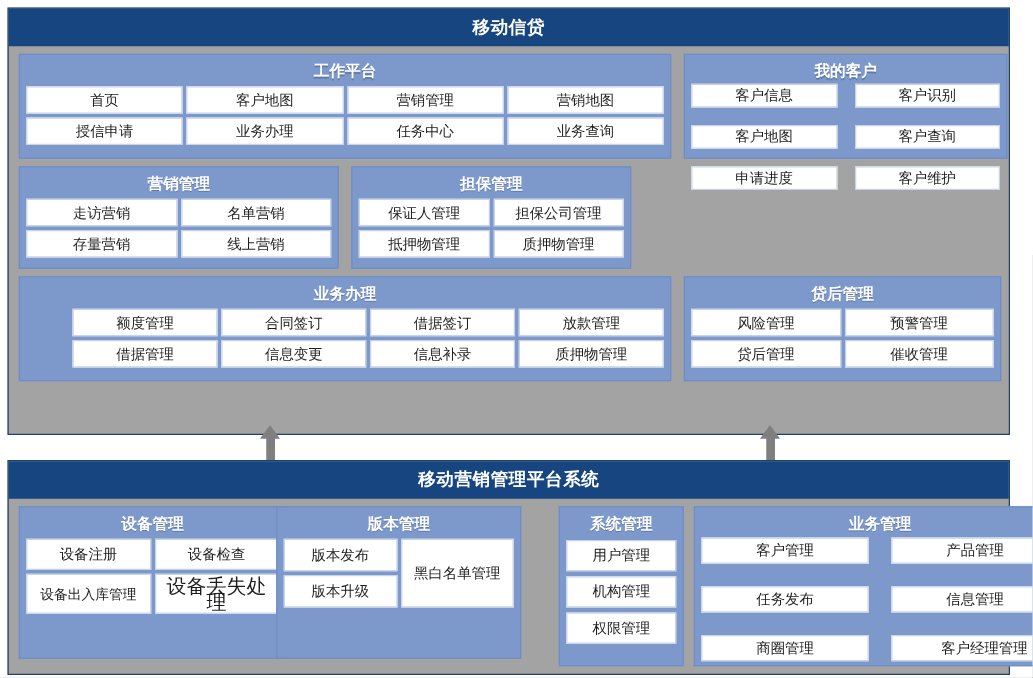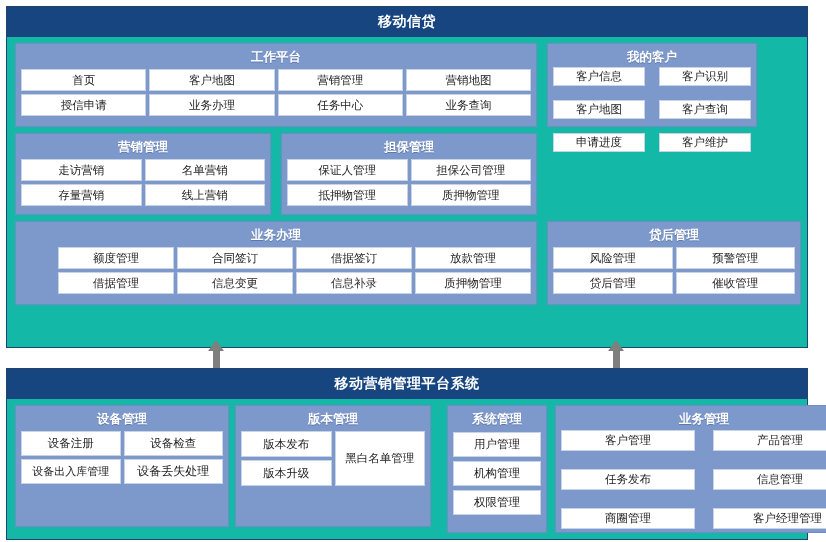--- a/index.html
+++ b/index.html
@@ -8,21 +8,21 @@
     background: #ffffff;
     font-family: "DejaVu Sans", "Liberation Sans", sans-serif;
     overflow: hidden;
   }
   .canvas { position: relative; width: 826px; height: 542px; background:#fff; }
 
   
   .panel {
     position: absolute;
     border: 1px solid #21446e;
-    background: #14b8a6;
+    background: #a3a3a3;
   }
   .panel-title {
     background: #16457f;
     color: #ffffff;
     font-weight: bold;
     font-size: 14px;
     text-align: center;
     letter-spacing: 0.5px;
     display: flex; align-items: center; justify-content: center;
   }
@@ -94,21 +94,21 @@
           <div class="cell">客户地图</div>
           <div class="cell">营销管理</div>
           <div class="cell">营销地图</div>
           <div class="cell">授信申请</div>
           <div class="cell">业务办理</div>
           <div class="cell">任务中心</div>
           <div class="cell">业务查询</div>
         </div>
       </div>
 
-      <div class="group" style="left:540px; top:6px; width:210px; height:84px;">
+      <div class="group" style="left:540px; top:6px; width:259px; height:84px;">
         <div class="group-title">我的客户</div>
         <div class="grid" style="grid-template-columns:repeat(2,1fr); gap:14px; margin-top:2px;">
           <div class="cell" style="min-height:17px;">客户信息</div>
           <div class="cell" style="min-height:17px;">客户识别</div>
           <div class="cell" style="min-height:17px;">客户地图</div>
           <div class="cell" style="min-height:17px;">客户查询</div>
           <div class="cell" style="min-height:17px;">申请进度</div>
           <div class="cell" style="min-height:17px;">客户维护</div>
         </div>
       </div>
@@ -116,21 +116,21 @@
       <div class="group" style="left:8px; top:96px; width:256px; height:82px;">
         <div class="group-title">营销管理</div>
         <div class="grid" style="grid-template-columns:repeat(2,1fr); margin-top:3px;">
           <div class="cell">走访营销</div>
           <div class="cell">名单营销</div>
           <div class="cell">存量营销</div>
           <div class="cell">线上营销</div>
         </div>
       </div>
 
-      <div class="group" style="left:274px; top:96px; width:256px; height:82px;">
+      <div class="group" style="left:274px; top:96px; width:224px; height:82px;">
         <div class="group-title">担保管理</div>
         <div class="grid" style="grid-template-columns:repeat(2,1fr); margin-top:3px;">
           <div class="cell">保证人管理</div>
           <div class="cell">担保公司管理</div>
           <div class="cell">抵押物管理</div>
           <div class="cell">质押物管理</div>
         </div>
       </div>
 
 
@@ -173,25 +173,25 @@
   <div class="panel" style="left:6px; top:368px; width:802px; height:172px;">
     <div class="panel-title" style="height:30px;">移动营销管理平台系统</div>
     <div class="panel-body" style="height:140px;">
 
       <div class="group" style="left:8px; top:6px; width:214px; height:122px;">
         <div class="group-title">设备管理</div>
         <div class="grid" style="grid-template-columns:repeat(2,1fr); margin-top:3px;">
           <div class="cell" style="min-height:25px;">设备注册</div>
           <div class="cell" style="min-height:25px;">设备检查</div>
           <div class="cell" style="min-height:25px; font-size:11px;">设备出入库管理</div>
-          <div class="cell" style="min-height:25px; font-size:12px;">设备丢失处理</div>
-        </div>
-      </div>
-
-      <div class="group" style="left:228px; top:6px; width:196px; height:122px;">
+          <div class="cell" style="min-height:25px; font-size:16px;">设备丢失处理</div>
+        </div>
+      </div>
+
+      <div class="group" style="left:214px; top:6px; width:196px; height:122px;">
         <div class="group-title">版本管理</div>
         <div class="grid" style="grid-template-columns:repeat(2,1fr); grid-template-rows:repeat(2,1fr); margin-top:3px; height:55px;">
           <div class="cell" style="grid-column:1; grid-row:1;">版本发布</div>
           <div class="cell" style="grid-column:2; grid-row:1 / span 2;">黑白名单管理</div>
           <div class="cell" style="grid-column:1; grid-row:2;">版本升级</div>
         </div>
       </div>
 
       <div class="group" style="left:440px; top:6px; width:100px; height:128px;">
         <div class="group-title">系统管理</div>

